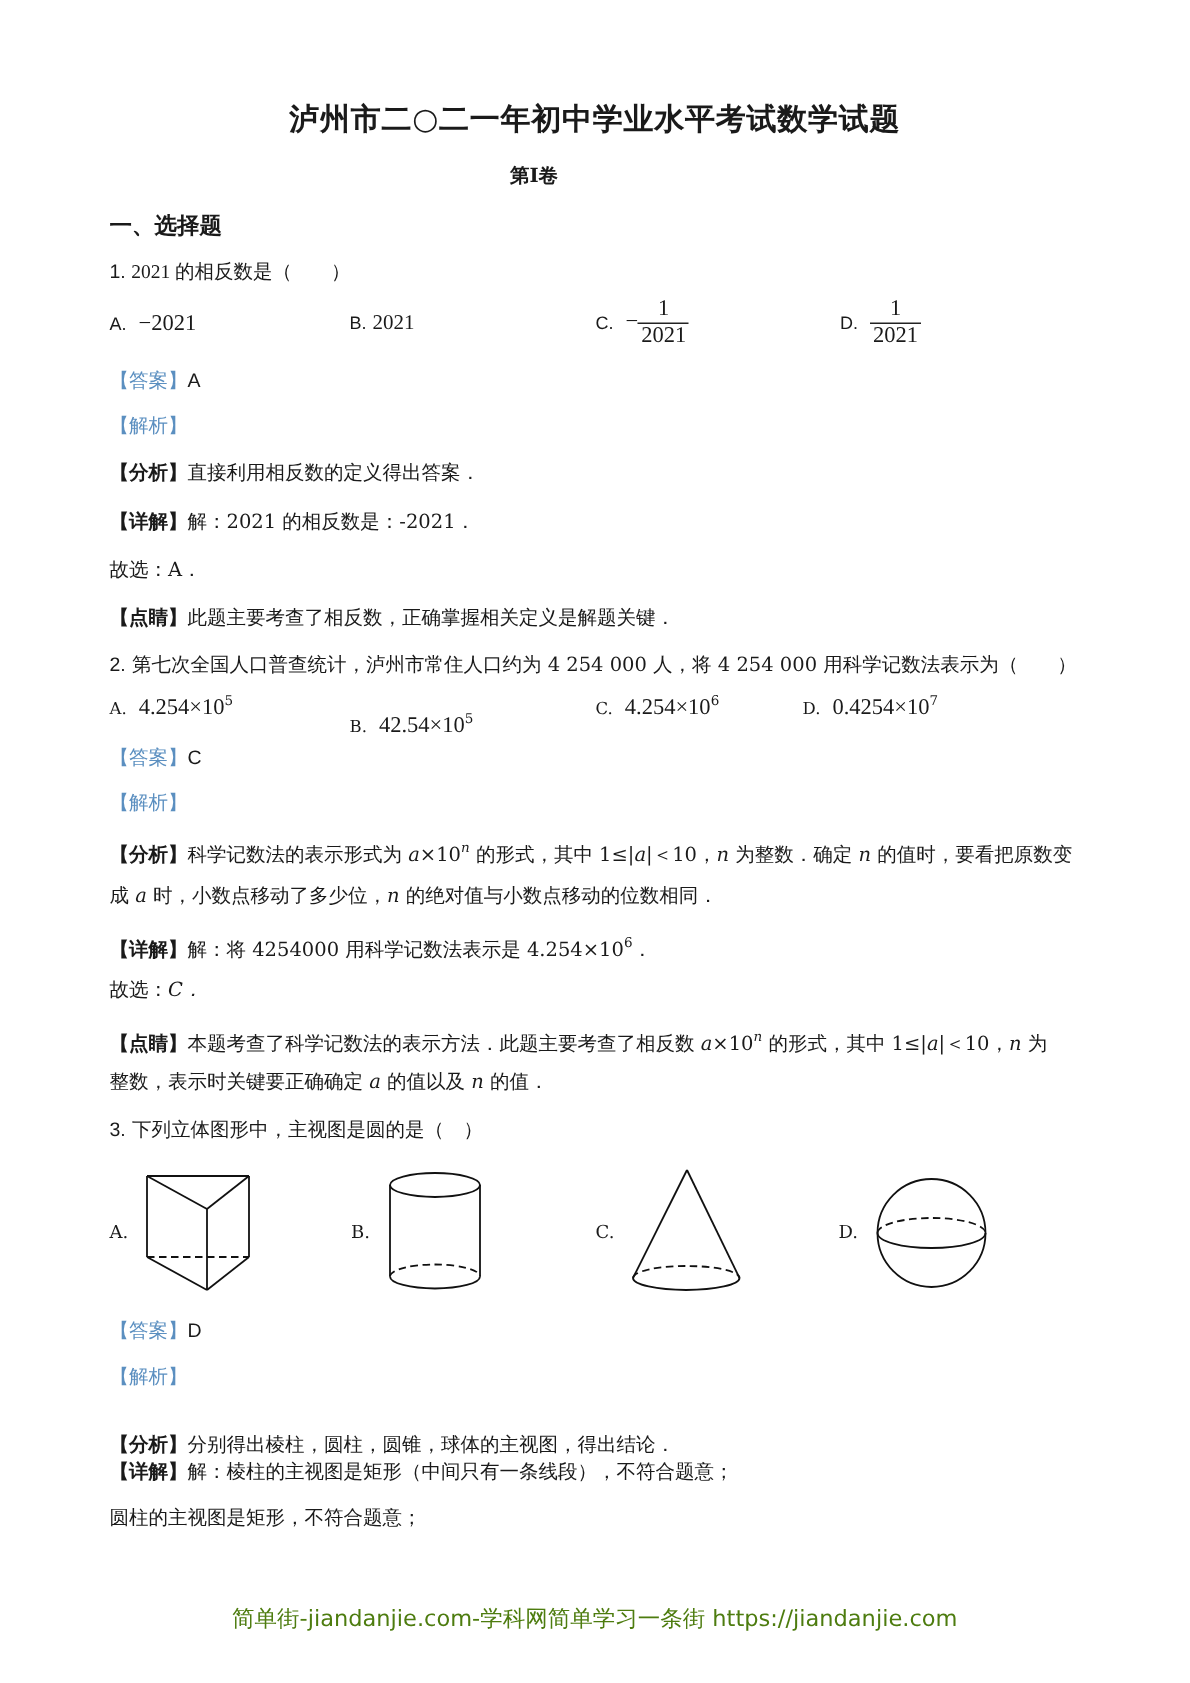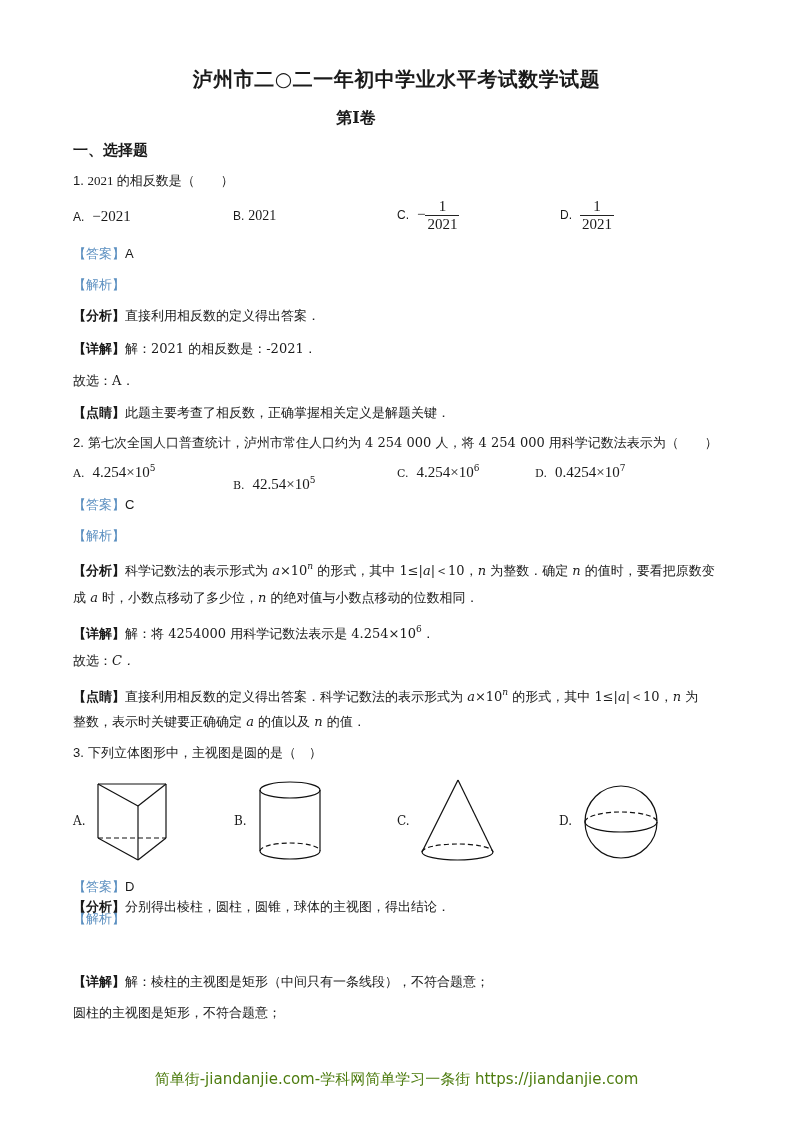--- a/index.html
+++ b/index.html
@@ -1,21 +1,21 @@
 <!DOCTYPE html>
 <html><head>
 <meta charset="utf-8">
 <style>
   html, body { margin: 0; padding: 0; background: #ffffff; }
   body { width: 793px; height: 1122px; position: relative; overflow: hidden;
          font-family: "DejaVu Serif", "Liberation Serif", serif; color: #1a1a1a; }
   .abs { position: absolute; white-space: nowrap; }
   .title { left: 0; width: 793px; top: 66px; text-align: center; font-size: 20px; font-weight: bold; letter-spacing: 0.5px;
            font-family: "DejaVu Sans", "Liberation Sans", sans-serif; }
-  .subtitle { left: 0; width: 712px; top: 108px; text-align: center; font-size: 16px; font-weight: bold; }
+  .subtitle { left: 0; width: 712px; top: 108px; text-align: center; font-size: 13px; font-weight: bold; }
   .section { left: 73px; top: 141px; font-size: 15px; font-weight: bold; font-family: "DejaVu Sans", sans-serif; }
   .line { left: 73px; font-size: 13px; line-height: 18px; }
   .blue { color: #5b8fc0; }
   .sans { font-family: "Liberation Sans", "DejaVu Sans", sans-serif; }
   .bk { font-weight: bold; }
   .opt { font-size: 13px; }
   .optlabel { font-family: "Liberation Sans", sans-serif; font-size: 12px; margin-right: 8px; }
   .math { font-family: "Liberation Serif", "DejaVu Serif", serif; font-size: 15px; }
   .frac { display: inline-block; vertical-align: middle; text-align: center; font-family: "Liberation Serif", serif; font-size: 15px; line-height: 17px; }
   .frac .num { display: block; border-bottom: 1px solid #222; padding: 0 2px; }
@@ -95,21 +95,21 @@
 <div class="abs line" style="top:589px;">
   <span>成 </span><i>a</i><span> 时，小数点移动了多少位，</span><i>n</i><span> 的绝对值与小数点移动的位数相同．</span>
 </div>
 <div class="abs line" style="top:620px;">
   <span class="bk">【详解】</span><span>解：将 4254000 用科学记数法表示是 4.254×10</span><sup>6</sup><span>．</span>
 </div>
 <div class="abs line" style="top:652px;">
   <span>故选：</span><i>C．</i>
 </div>
 <div class="abs line" style="top:683px;">
-  <span class="bk">【点睛】</span><span>直接利用相反数的定义得出答案．科学记数法的表示形式为 </span><i>a</i><span>×10</span><sup><i>n</i></sup><span> 的形式，其中 1≤|</span><i>a</i><span>|＜10，</span><i>n</i><span> 为</span>
+  <span class="bk">【点睛】</span><span>本题考查了科学记数法的表示方法．此题主要考查了相反数 </span><i>a</i><span>×10</span><sup><i>n</i></sup><span> 的形式，其中 1≤|</span><i>a</i><span>|＜10，</span><i>n</i><span> 为</span>
 </div>
 <div class="abs line" style="top:713px;">
   <span>整数，表示时关键要正确确定 </span><i>a</i><span> 的值以及 </span><i>n</i><span> 的值．</span>
 </div>
 
 <div class="abs line" style="top:744px;">
   <span class="sans">3.</span> <span>下列立体图形中，主视图是圆的是（　）</span>
 </div>
 
 <div class="abs" style="left:73px; top:814px; font-size:12px;">A.</div>
@@ -155,21 +155,21 @@
     <circle cx="38" cy="38" r="36"></circle>
     <path d="M2,38 A36,10 0 0 0 74,38"></path>
     <path d="M2,38 A36,10 0 0 1 74,38" stroke-dasharray="5,3"></path>
   </g>
 </svg>
 
 <div class="abs line" style="top:878px;">
   <span class="blue">【答案】</span><span class="sans">D</span>
 </div>
 <div class="abs line blue" style="top:910px;">【解析】</div>
-<div class="abs line" style="top:898px;">
+<div class="abs line" style="top:955px;">
   <span class="bk">【分析】</span><span>分别得出棱柱，圆柱，圆锥，球体的主视图，得出结论．</span>
 </div>
 <div class="abs line" style="top:973px;">
   <span class="bk">【详解】</span><span>解：棱柱的主视图是矩形（中间只有一条线段），不符合题意；</span>
 </div>
 <div class="abs line" style="top:1004px;">圆柱的主视图是矩形，不符合题意；</div>
 
 <div class="abs footer">简单街-jiandanjie.com-学科网简单学习一条街 https://jiandanjie.com</div>
 
 </body></html>

